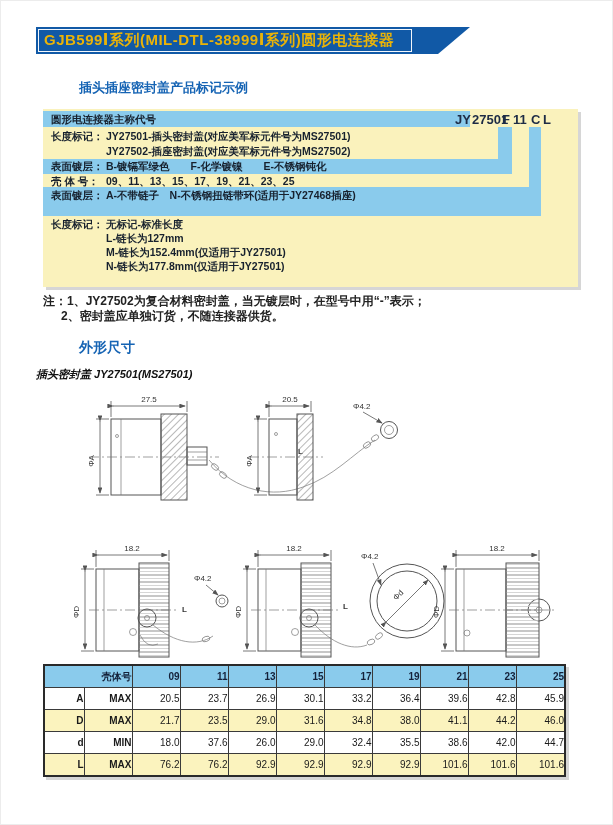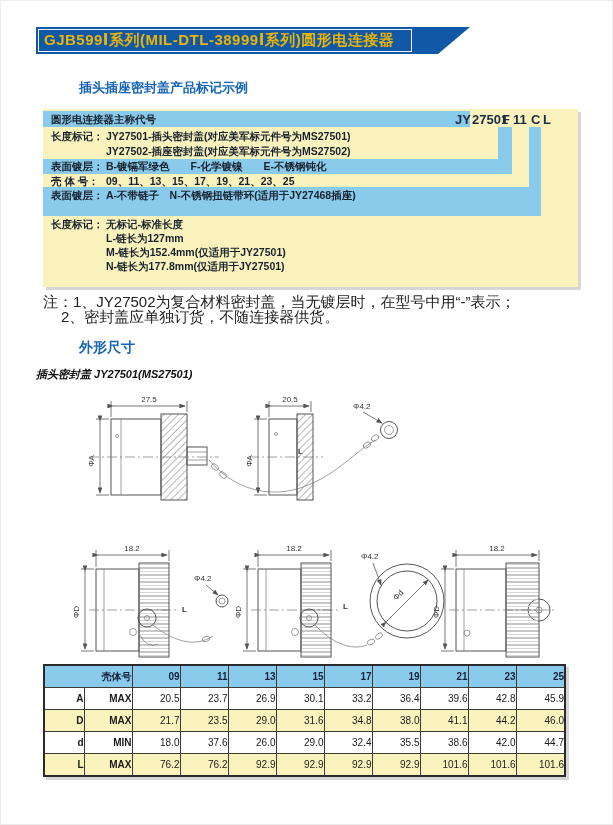--- a/index.html
+++ b/index.html
@@ -18,21 +18,21 @@
   .sec-title.s2{top:338px;font-size:14px;}
   .fig-label{position:absolute;left:35px;font-size:11px;font-weight:bold;color:#111;font-style:italic;}
   
   .mark-box{position:absolute;left:42px;top:108px;width:535px;height:178px;background:#FAF2BC;
             box-shadow:3px 3px 0 #d6d6d6;}
   .blue{position:absolute;background:#8ACBEC;}
   .mrow{position:absolute;font-size:10.5px;font-weight:600;color:#17212e;white-space:nowrap;line-height:13px;}
   .mrow .lab{display:inline-block;min-width:55px;}
   .code-part{position:absolute;top:3px;font-size:13px;font-weight:bold;color:#1d2b45;white-space:nowrap;}
   
-  .note{position:absolute;font-size:15px;color:#222;white-space:nowrap;font-weight:400;}
+  .note{position:absolute;font-size:12px;color:#222;white-space:nowrap;font-weight:700;}
   
   svg.fig{position:absolute;left:0;}
   svg.fig text{font-family:"Liberation Sans","DejaVu Sans",sans-serif;font-size:8px;fill:#333;}
   .ln{stroke:#555;stroke-width:1;fill:none;}
   .thin{stroke:#777;stroke-width:.7;fill:none;}
   .dim{stroke:#555;stroke-width:.8;fill:none;}
   
   table.dims{position:absolute;left:42px;top:663px;border-collapse:collapse;table-layout:fixed;
              box-shadow:3px 3px 0 #d6d6d6;}
   table.dims th,table.dims td{border:1px solid #3a3a3a;text-align:right;font-size:10px;

